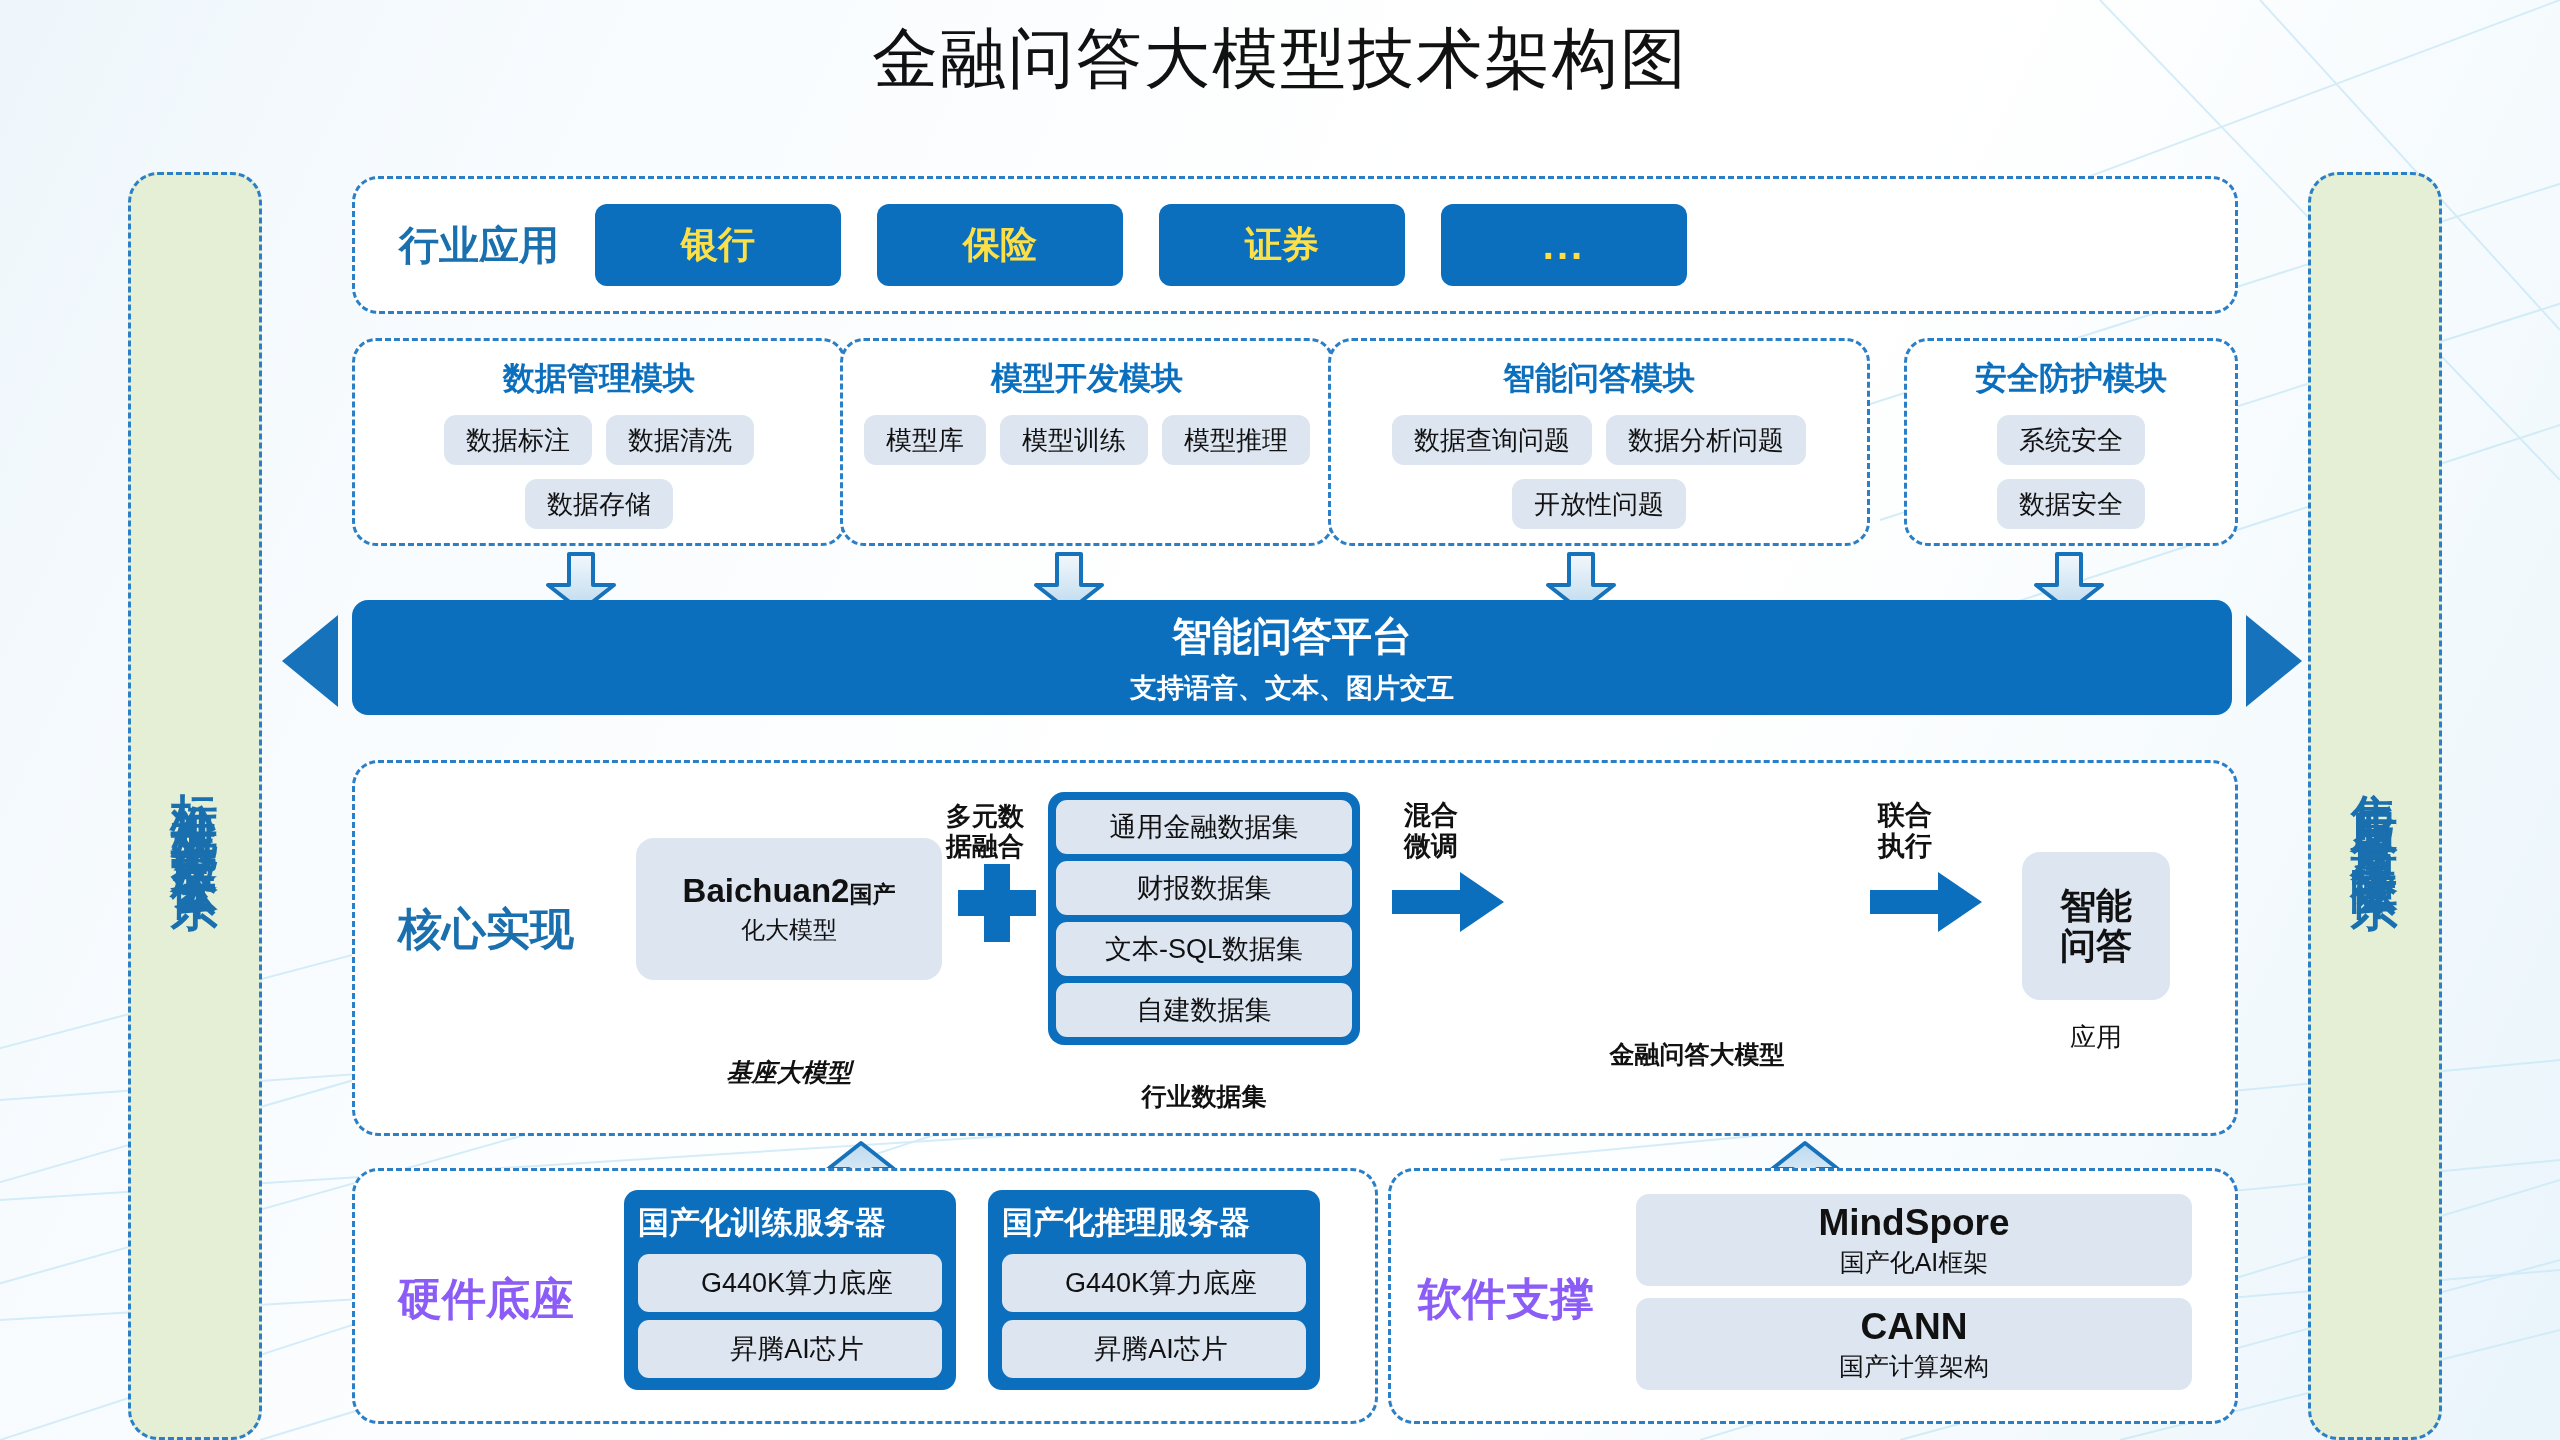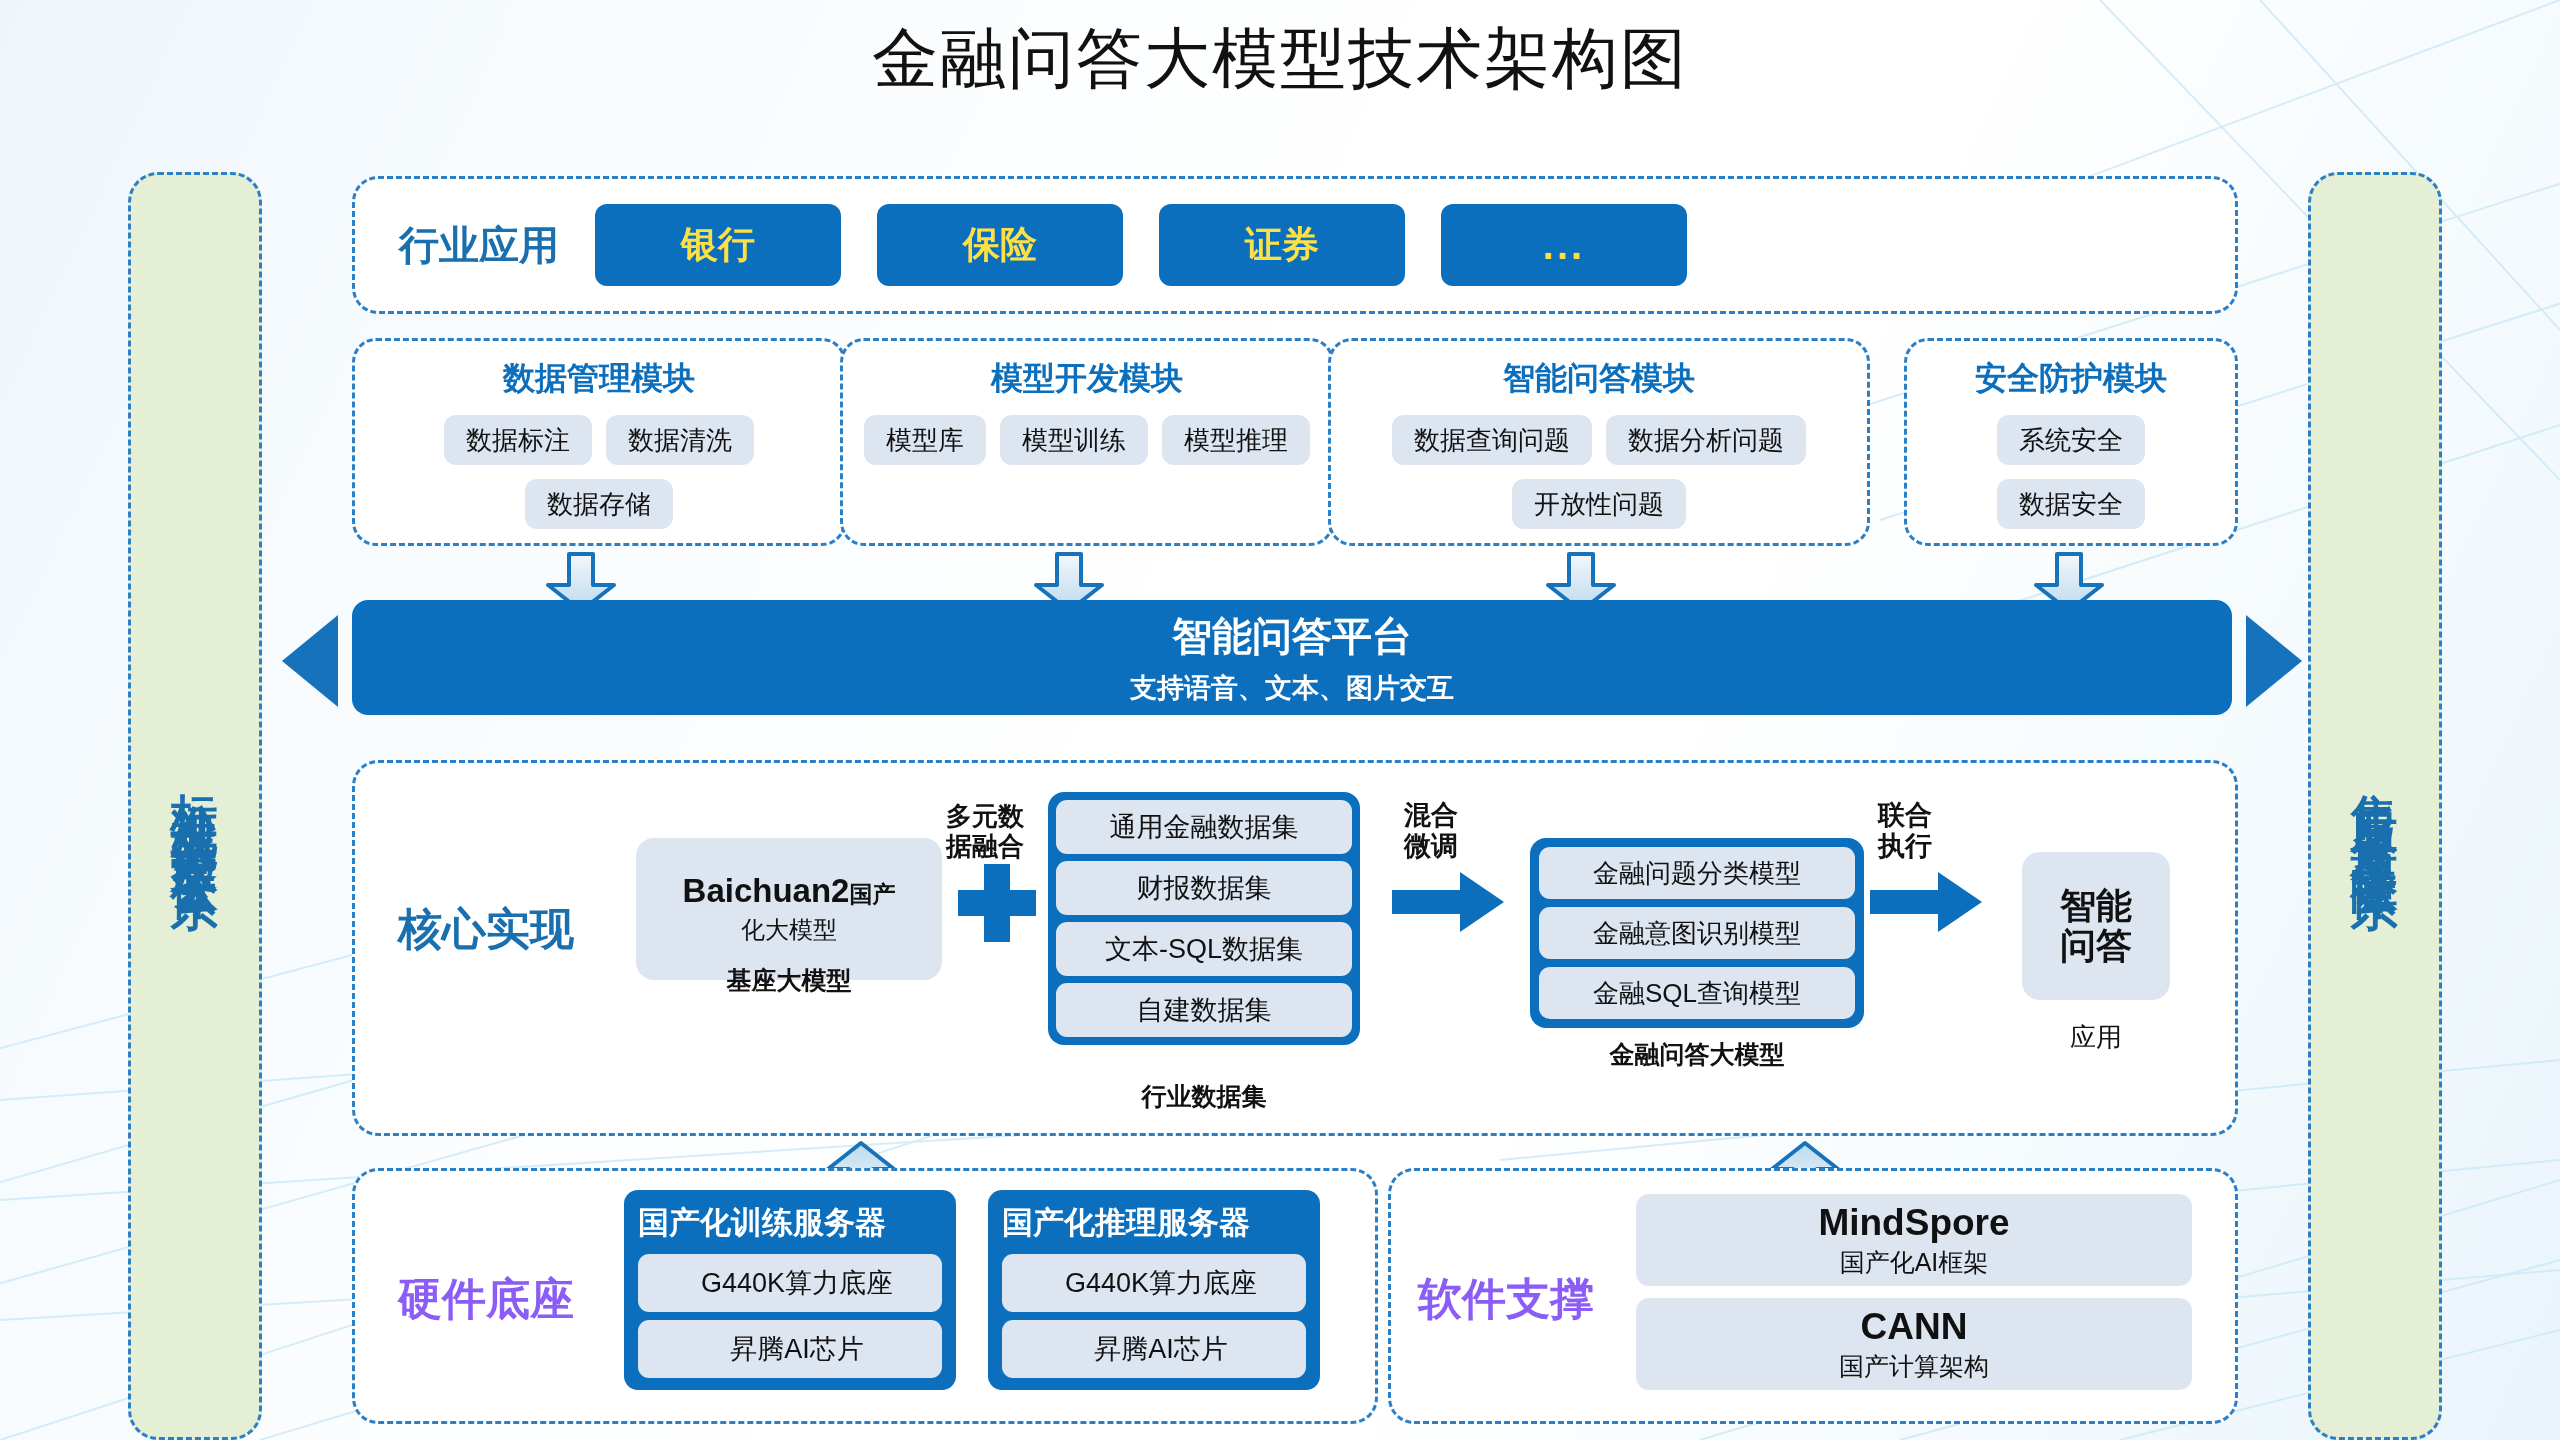--- a/index.html
+++ b/index.html
@@ -88,21 +88,21 @@
 
   .base-card{
     position:absolute;left:636px;top:838px;width:306px;height:142px;
     background:#dde5f0;border-radius:18px;
     display:flex;flex-direction:column;align-items:center;justify-content:center;
   }
   .base-card .bc-l1{font-size:33px;font-weight:bold;color:#111;}
   .base-card .bc-l1 small{font-size:23px;font-weight:bold;}
   .base-card .bc-l2{font-size:24px;color:#111;margin-top:4px;}
   .cap{position:absolute;font-size:25px;font-weight:bold;color:#111;text-align:center;}
-  #cap-base{left:636px;top:964px;width:306px;}
+  #cap-base{left:636px;top:1056px;width:306px;font-style:italic;}
 
   .plus-label{position:absolute;left:946px;top:802px;width:96px;
     font-size:26px;font-weight:bold;color:#111;line-height:1.15;text-align:left;}
   .plus{position:absolute;left:958px;top:864px;width:78px;height:78px;}
   .plus i{position:absolute;background:#0b6fbd;}
   .plus i.h{left:0;top:26px;width:78px;height:26px;}
   .plus i.v{left:26px;top:0;width:26px;height:78px;}
 
   .ds-stack{
     position:absolute;left:1048px;top:792px;width:312px;
@@ -315,25 +315,20 @@
   <div class="cap" id="cap-ds">行业数据集</div>
 
   <div class="step-label" id="lbl-ft" style="white-space:pre-line">混合
 微调</div>
   <div class="barrow" id="arr-ft">
     <svg viewBox="0 0 116 64">
         <path d="M2 20 H70 V2 L114 32 L70 62 V44 H2 Z" fill="#0b6fbd"></path>
       </svg>
   </div>
 
-  <div class="mm-stack">
-    <div class="mm-item">金融问题分类模型</div>
-    <div class="mm-item">金融意图识别模型</div>
-    <div class="mm-item">金融SQL查询模型</div>
-  </div>
   <div class="cap" id="cap-mm">金融问答大模型</div>
 
   <div class="step-label" id="lbl-exec" style="white-space:pre-line">联合
 执行</div>
   <div class="barrow" id="arr-exec">
     <svg viewBox="0 0 116 64">
         <path d="M2 20 H70 V2 L114 32 L70 62 V44 H2 Z" fill="#0b6fbd"></path>
       </svg>
   </div>
 

